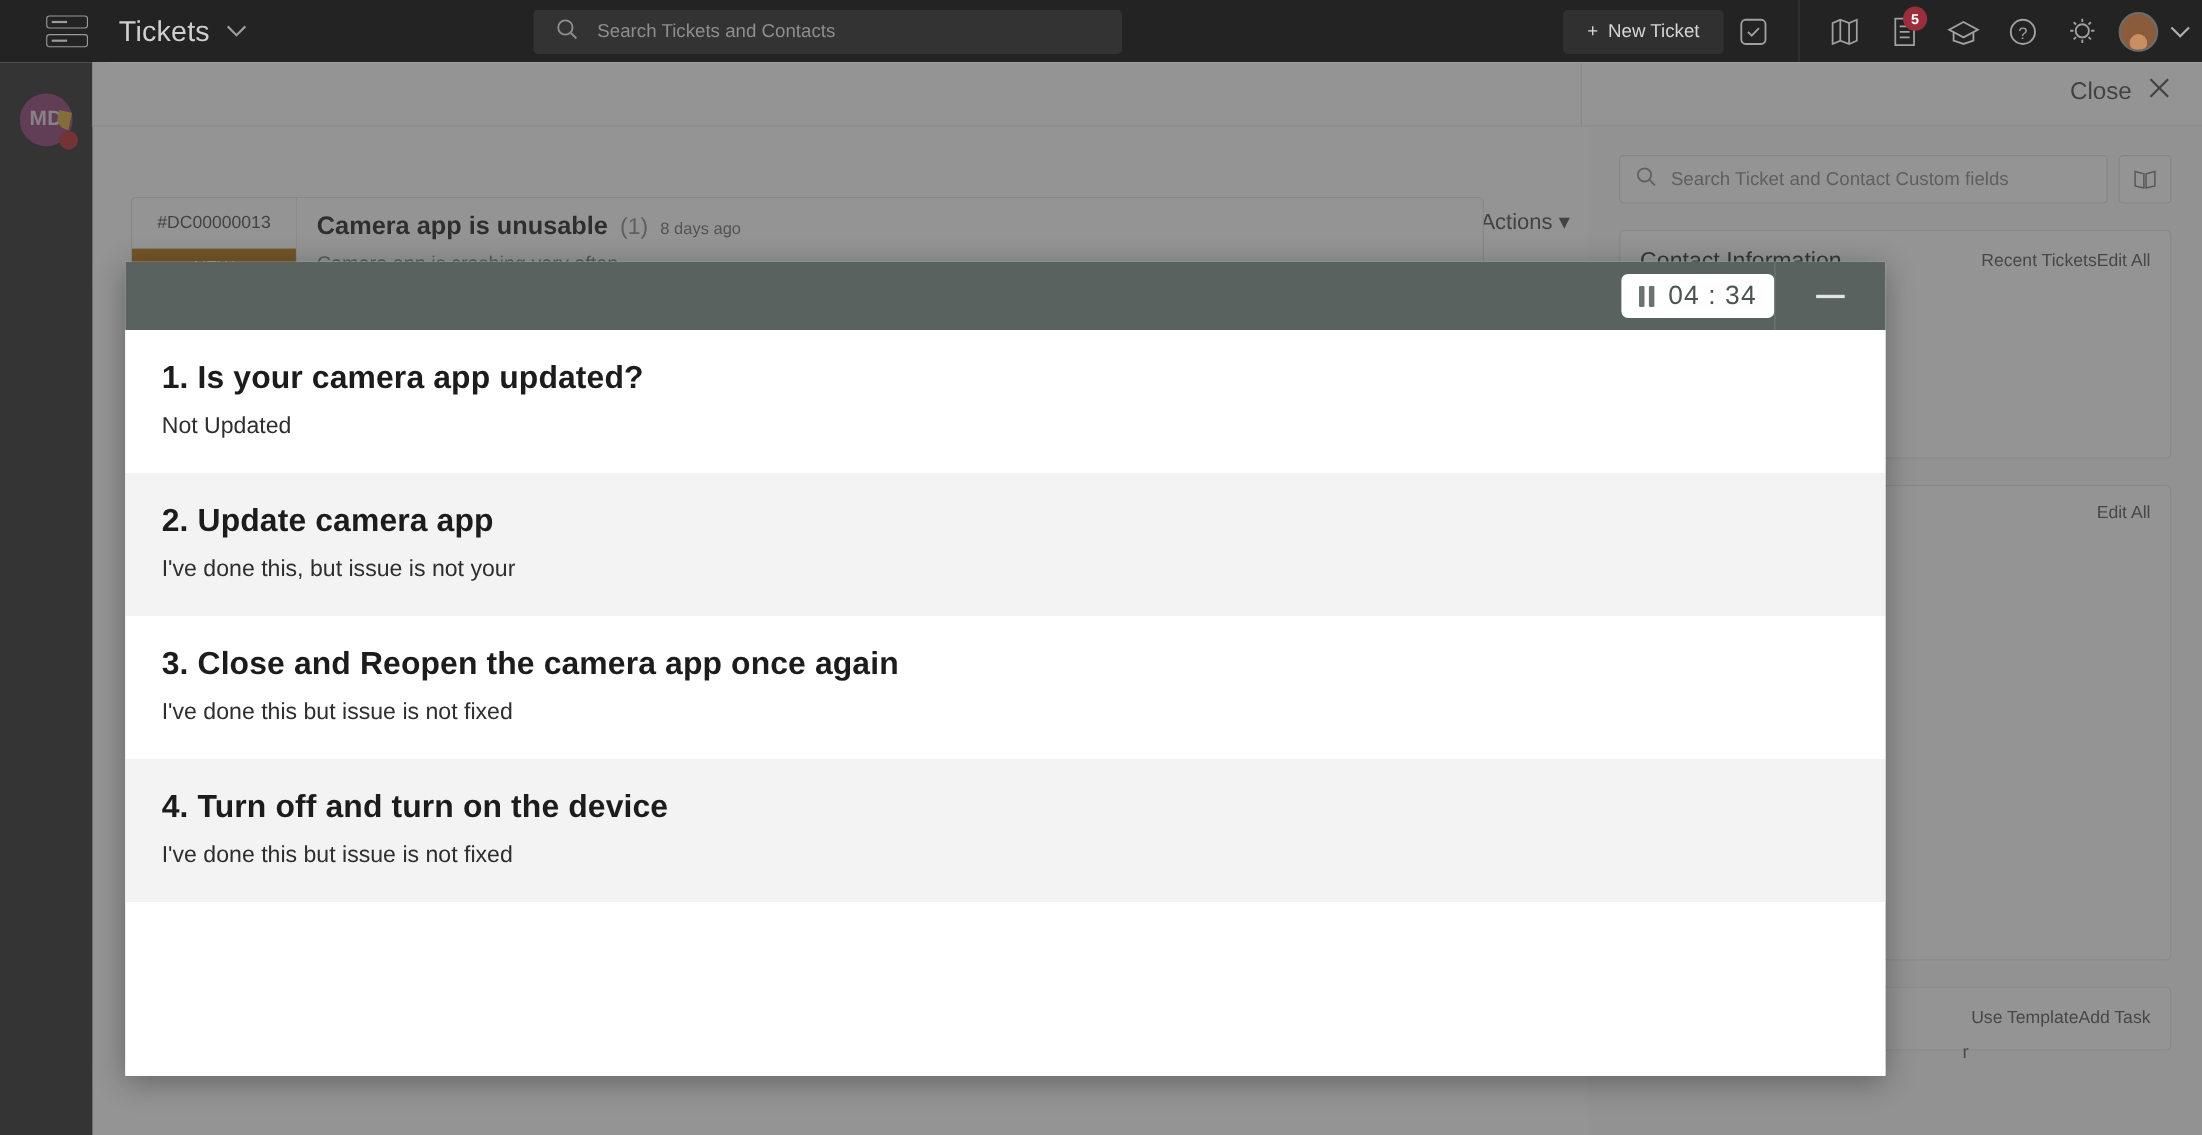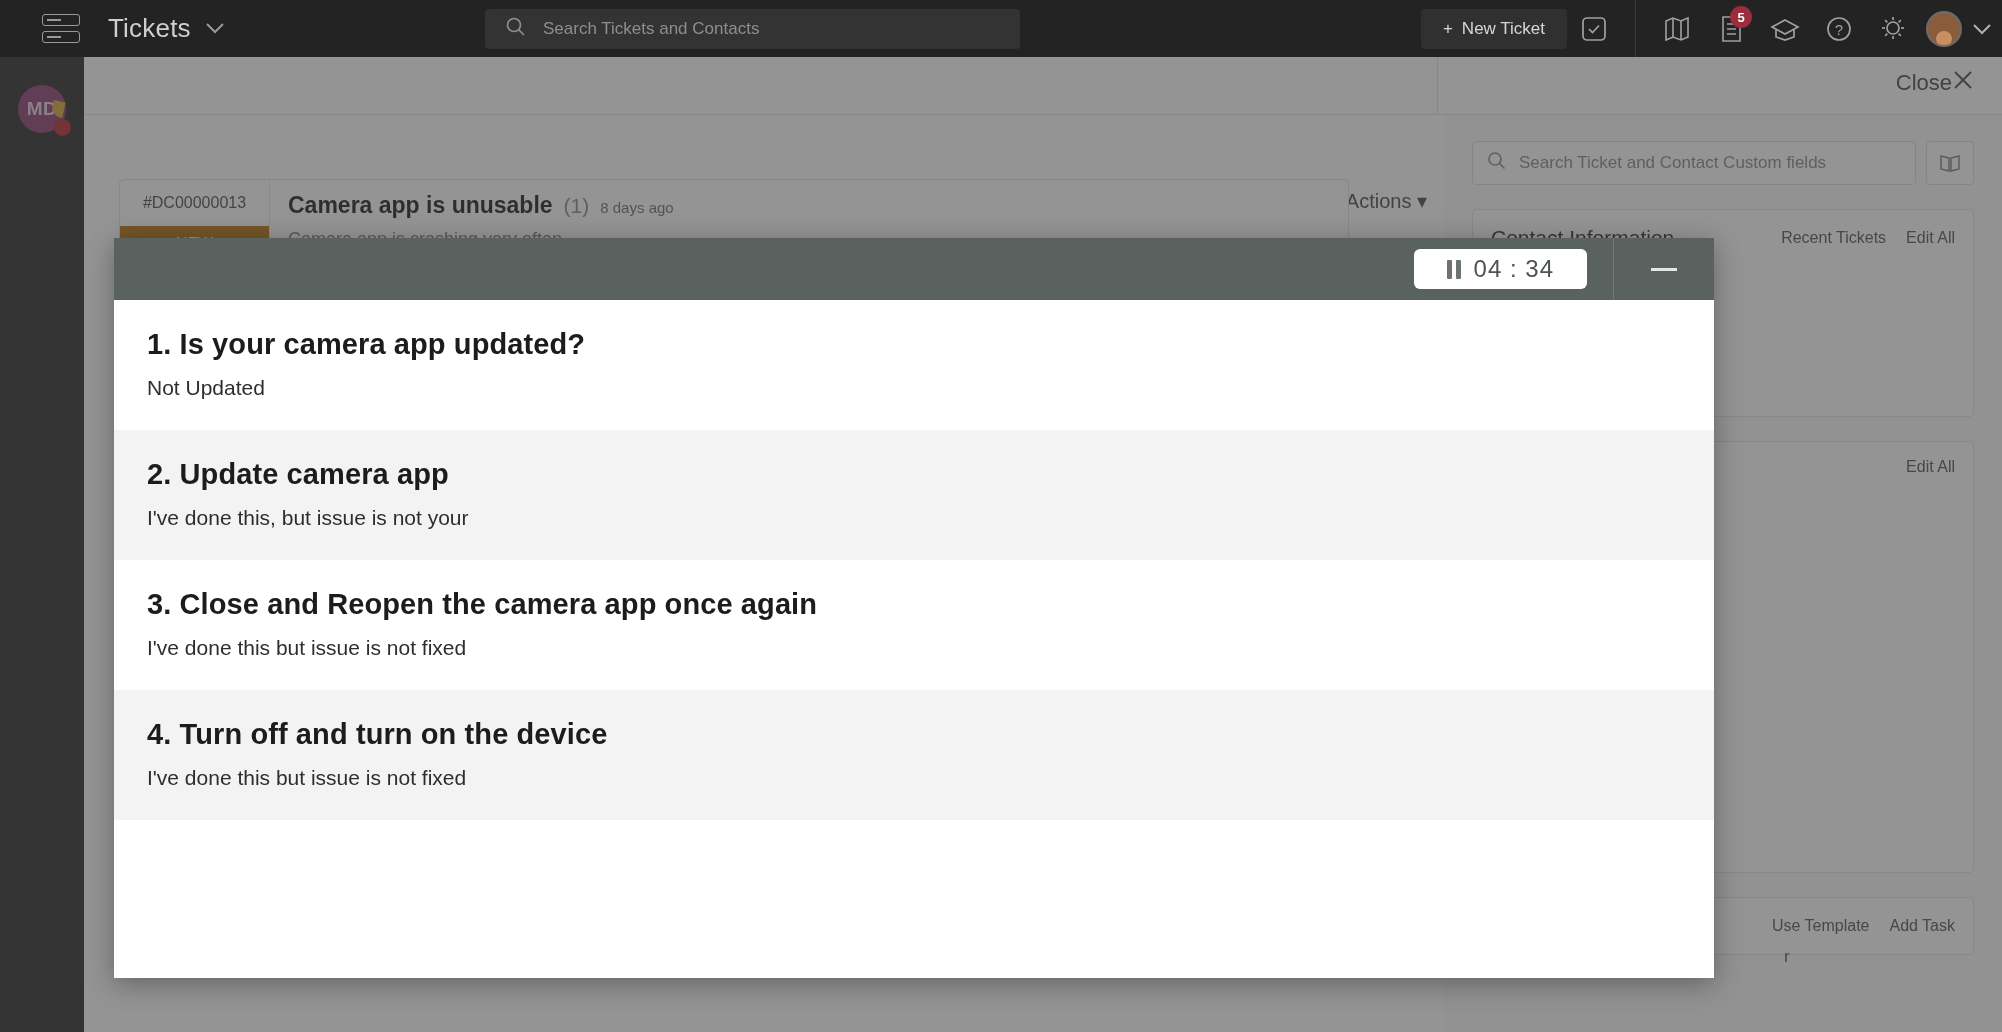--- a/index.html
+++ b/index.html
@@ -102,21 +102,21 @@
   .page {
     position: absolute; left: 84px; top: 57px; width: 1918px; height: 975px;
     background: #ffffff;
   }
   .page-topbar {
     position: absolute; left: 0; top: 0; width: 1918px; height: 58px;
     background: #ffffff; border-bottom: 1px solid #e4e4e4;
   }
   .close-btn {
     position: absolute; right: 28px; top: 12px; display: flex;
-    align-items: center; color: #4a4a4a; font-size: 22px;
+    align-items: center; gap: 14px; color: #4a4a4a; font-size: 22px;
     cursor: pointer;
   }
   .page-divider {
     position: absolute; left: 1353px; top: 0; width: 1px; height: 58px;
     background: #e0e0e0;
   }
 
   
   .ticket-card {
     position: absolute; left: 35px; top: 122px; width: 1230px; height: 140px;
@@ -166,21 +166,21 @@
     justify-content: center; cursor: pointer;
   }
   .rs-panel {
     margin-top: 24px; background: #fff; border: 1px solid #e3e3e3;
     border-radius: 5px; padding: 16px 18px;
   }
   .rs-panel-head {
     display: flex; align-items: center; justify-content: space-between;
   }
   .rs-panel-title { font-size: 21px; color: #2f2f2f; }
-  .rs-panel-actions { display: flex; gap: 20px; }
+  .rs-panel-actions { display: flex; }
   .rs-link { font-size: 16px; color: #555555; cursor: pointer; }
   .rs-filler { height: 150px; }
   .rs-filler2 { height: 380px; }
   .rs-misc-text {
     position: absolute; left: 1700px; top: 890px; font-size: 17px;
     color: #5a5a5a;
   }
 
   
   .dark-strip {
@@ -206,23 +206,22 @@
     flex-shrink: 0;
   }
   .modal-title {
     margin-left: 33px; color: #ffffff; font-size: 23px; font-weight: 600;
     letter-spacing: .2px;
   }
   .modal-head-right {
     margin-left: auto; display: flex; align-items: center; height: 62px;
   }
   .timer-pill {
-    background: #ffffff; border-radius: 6px; height: 40px; padding: 0 33px;
+    background: #ffffff; border-radius: 6px; height: 40px; padding: 0 16px;
     display: flex; align-items: center; gap: 13px; cursor: pointer;
-    margin-right: 26px;
   }
   .pause-ico { display: flex; gap: 4px; }
   .pause-bar { width: 5px; height: 19px; background: #6b7472; border-radius: 1px; }
   .timer-text {
     font-size: 24px; color: #4c5452; letter-spacing: 1px;
   }
   .minimize-sep { width: 1px; height: 62px; background: #717a78; }
   .minimize-btn {
     width: 100px; height: 62px; display: flex; align-items: center;
     justify-content: center; cursor: pointer;

